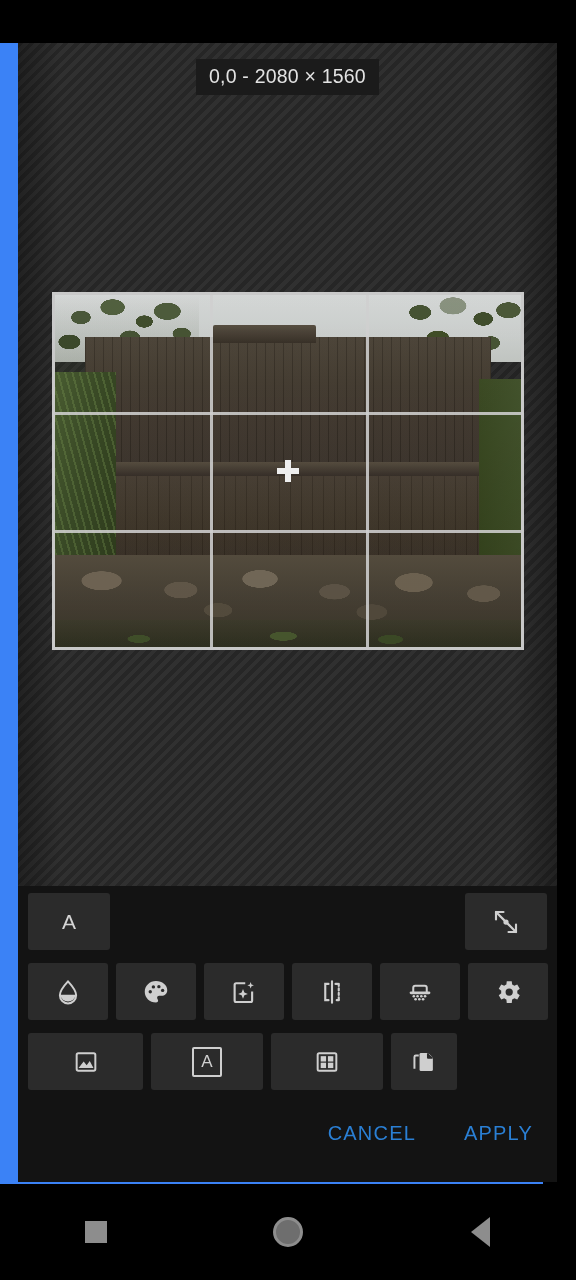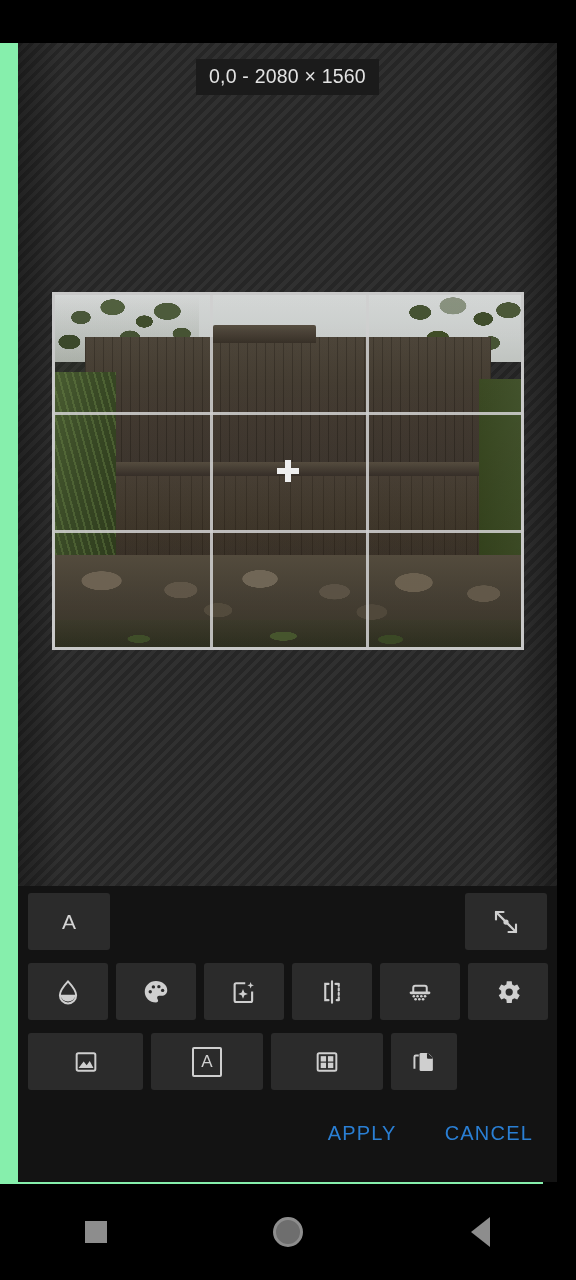--- a/index.html
+++ b/index.html
@@ -3,21 +3,21 @@
 <meta charset="utf-8">
 <style>
   * { margin:0; padding:0; box-sizing:border-box; }
   html,body {
     width:576px; height:1280px;
     background:#000;
     font-family:"Liberation Sans", sans-serif;
     overflow:hidden;
   }
 
-  #app { position:relative; width:543px; height:1280px; background:#86efac;padding-left:24px; }
+  #app { position:relative; width:543px; height:1280px; background:#3b82f6;padding-left:24px; }
 
   
   .statusbar {
     position:absolute; left:0; top:0; width:576px; height:43px;
     background:#000;
   }
 
   
   .canvas-wrap {
     position:absolute; left:18px; top:43px;
@@ -397,22 +397,22 @@
             <path d="M7.5 6.5 H5 A1.2 1.2 0 0 0 3.8 7.7 V17.8"></path>
             <path d="M9.4 4.2 H15.6 L19.6 8.2 V18.6 A1.2 1.2 0 0 1 18.4 19.8 H9.4 A1.2 1.2 0 0 1 8.2 18.6 V5.4 A1.2 1.2 0 0 1 9.4 4.2 Z" fill="#cfcfcf" stroke="none"></path>
             <path d="M15.4 4.4 V8.4 H19.4" fill="#2b2b2b" stroke="#2b2b2b"></path>
           </svg>
         </span>
       </div>
 
     </div>
 
     <div class="actions">
+      <button class="act" style="color:#2a7fd4;">CANCEL</button>
       <button class="act" style="color:#2a7fd4;">APPLY</button>
-      <button class="act" style="color:#2a7fd4;">CANCEL</button>
     </div>
   </div>
 
   <div class="navbar">
     <div class="nav-btn">
       <span class="nav-square"></span>
     </div>
     <div class="nav-btn">
       <span class="nav-circle"></span>
     </div>

